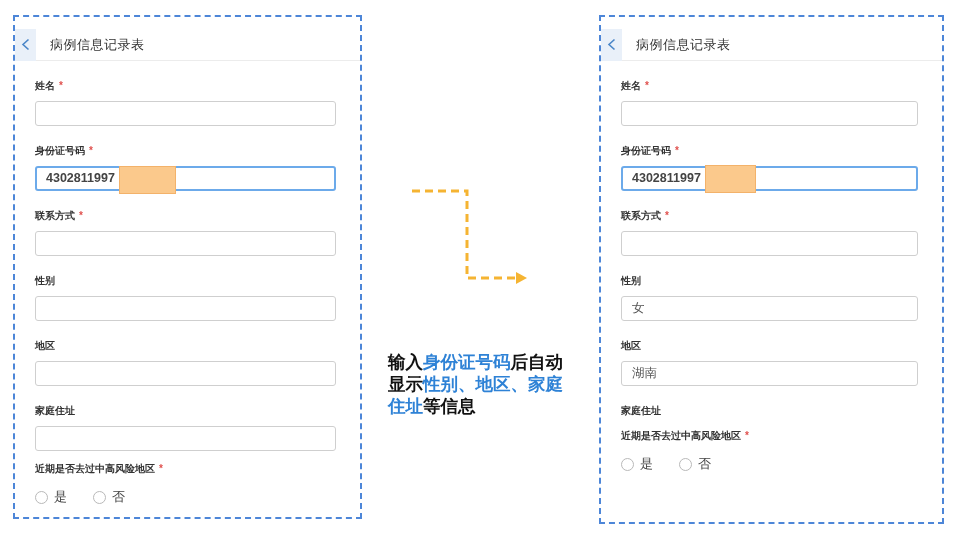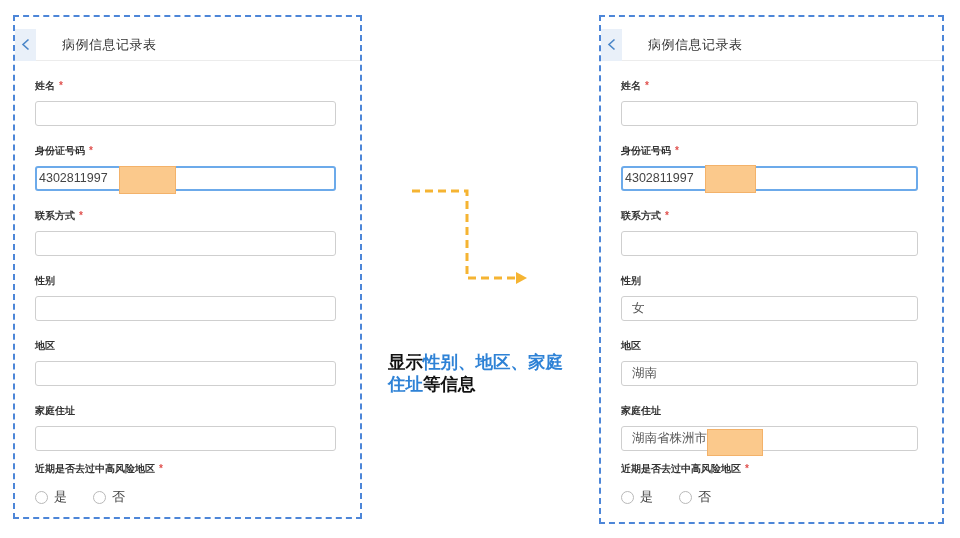--- a/index.html
+++ b/index.html
@@ -29,21 +29,21 @@
     border-bottom: 1px solid #ececec;
   }
   .back-btn {
     width: 21px; height: 32px;
     background: #e9f0f9;
     display: flex; align-items: center; justify-content: center;
     cursor: pointer;
     flex: 0 0 auto;
   }
   .panel-title {
-    margin-left: 26px;
+    margin-left: 14px;
     font-size: 13px;
     color: #333;
     letter-spacing: 0.5px;
   }
 
   
   .form { padding: 0 24px 0 20px; }
   .group { margin-top: 17px; }
   .field-label {
     font-size: 10px;
@@ -60,23 +60,24 @@
     background: #fff;
     padding: 0 10px;
     font-size: 12.5px;
     color: #555;
     line-height: 23px;
     position: relative;
     white-space: nowrap;
   }
   .input.focused {
     border: 2px solid #6caaea;
-    padding: 0 2px;
+    padding: 0 9px;
     line-height: 21px;
     color: #444;
+    font-weight: bold;
   }
   .redact {
     position: absolute;
     background: #fbc98c;
     border: 1px solid #f3b26a;
   }
   .redact-id-left  { left: 82px; top: -2px; width: 57px; height: 28px; }
   .redact-id-right { left: 82px; top: -3px; width: 51px; height: 28px; }
   .redact-addr     { left: 85px; top: 2px;  width: 56px; height: 27px; }
 
@@ -166,20 +167,21 @@
     </div>
   </div>
 </div>
 
 <svg class="arrow-svg" width="132" height="104" viewBox="0 0 132 104">
   <path d="M6,6 H61 V93 H110" fill="none" stroke="#f5b432" stroke-width="3" stroke-dasharray="8,5"></path>
   <polygon points="110,87 121,93 110,99" fill="#f5b432"></polygon>
 </svg>
 
 <div class="note">
+  <div><span>输入</span><span class="blue">身份证号码</span><span>后自动</span></div>
   <div><span>显示</span><span class="blue">性别、地区、家庭</span></div>
   <div><span class="blue">住址</span><span>等信息</span></div>
 </div>
 
 <div class="panel panel-right">
   <div class="panel-header">
     <div class="back-btn">
       <svg width="9" height="13" viewBox="0 0 9 13">
         <polyline points="7.5,1.5 2,6.5 7.5,11.5" fill="none" stroke="#4a86c8" stroke-width="1.6"></polyline>
       </svg>
@@ -208,21 +210,20 @@
       <div class="input"><span>女</span></div>
     </div>
 
     <div class="group">
       <div class="field-label"><span>地区</span><span class="star"></span></div>
       <div class="input"><span>湖南</span></div>
     </div>
 
     <div class="group">
       <div class="field-label"><span>家庭住址</span><span class="star"></span></div>
-      <div class="input"><span>湖南省株洲市</span><span class="redact redact-addr"></span></div>
     </div>
 
     <div class="question">
       <div class="field-label"><span>近期是否去过中高风险地区</span><span class="star">*</span></div>
       <div class="radio-row">
         <span class="radio">
             <span class="radio-circle"></span>
             <span>是</span>
           </span>
         <span class="radio">

